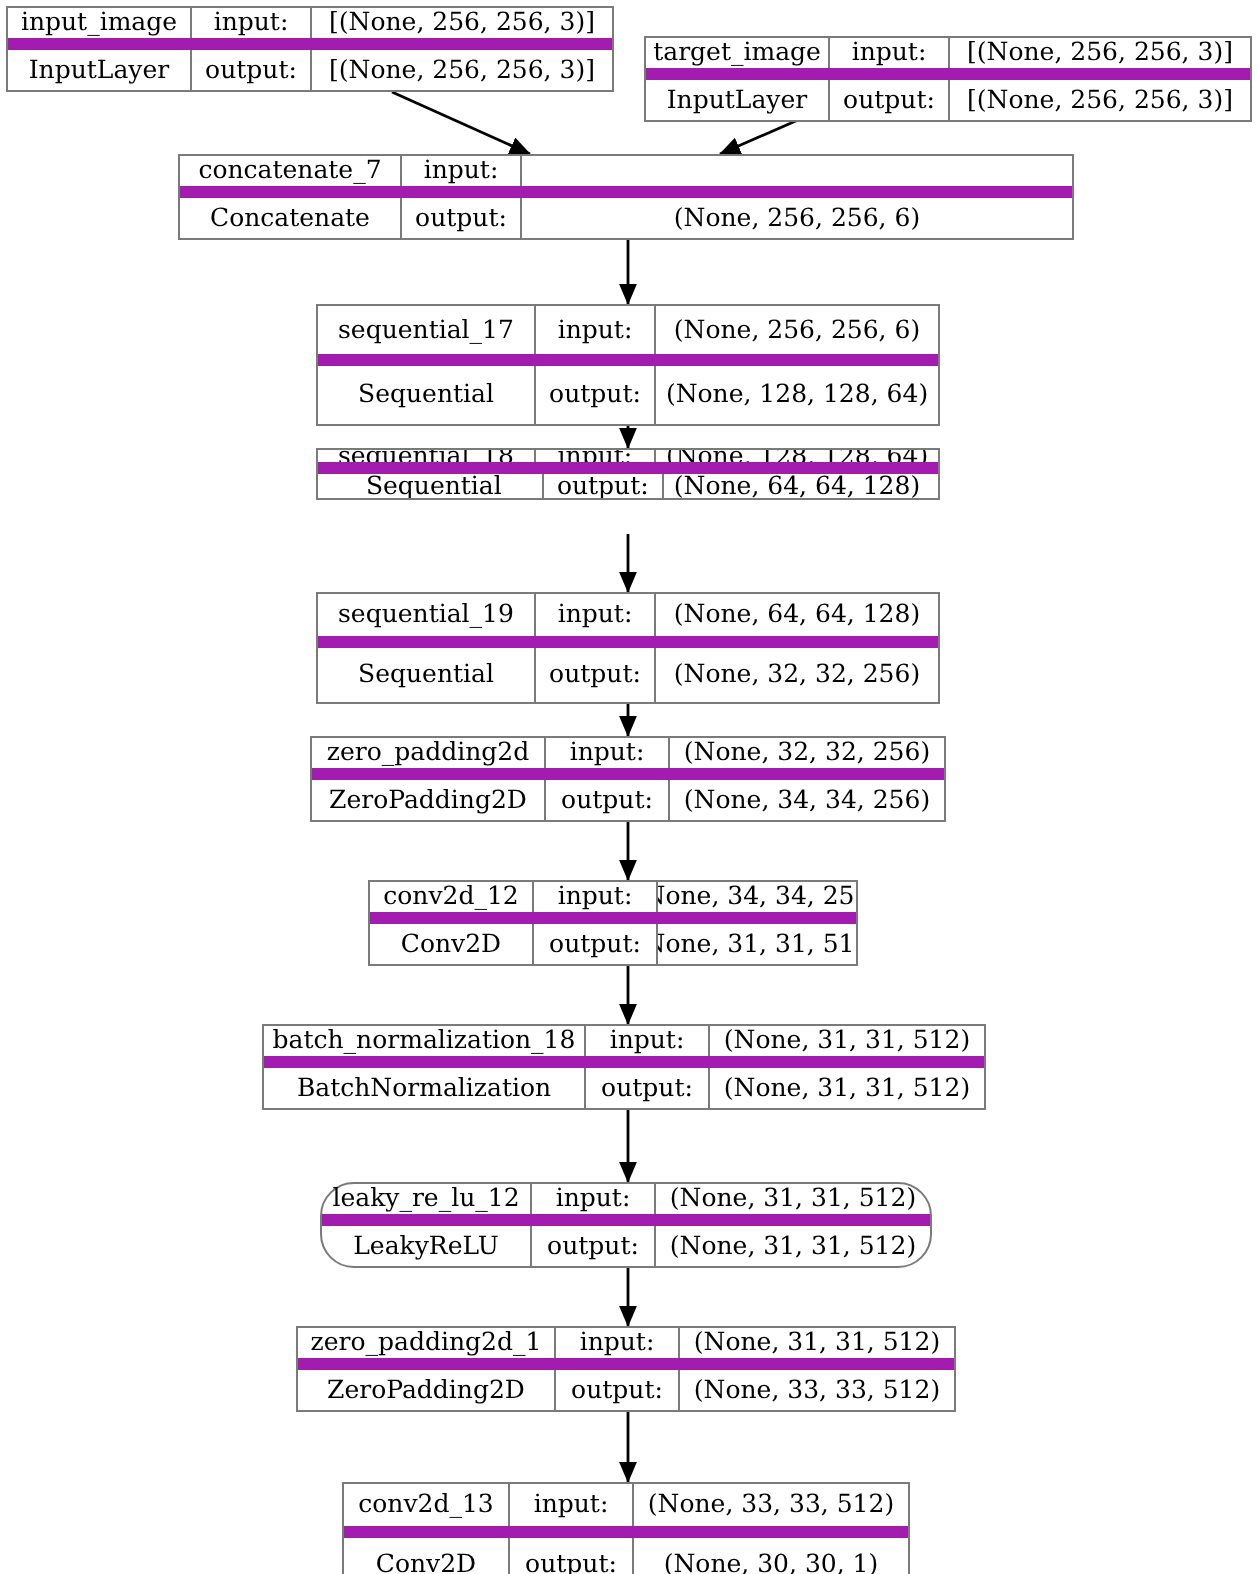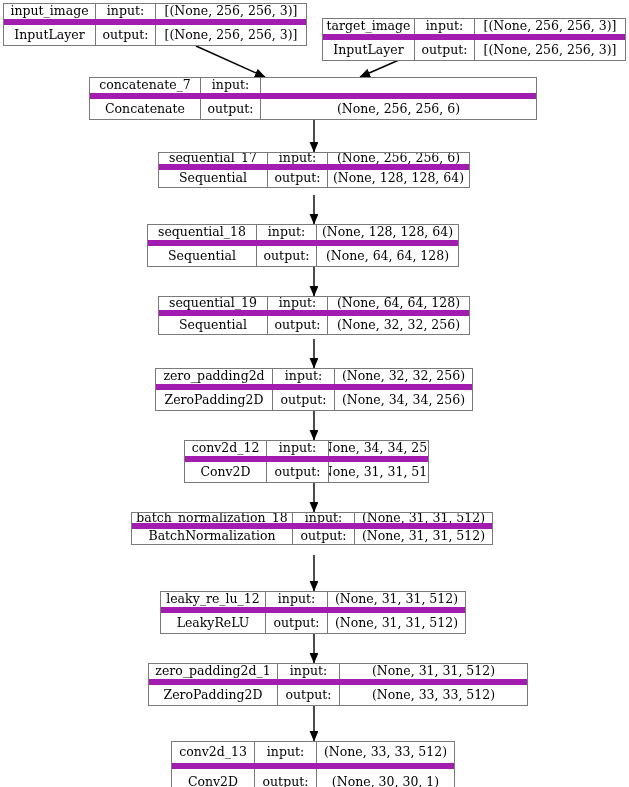--- a/index.html
+++ b/index.html
@@ -103,45 +103,45 @@
         <div class="row top">
           <div class="cell c-name" style="width: 111px; flex: 0 0 111px;">concatenate_7</div>
           <div class="cell c-io" style="width: 60px; flex: 0 0 60px;">input:</div>
         </div>
         <div class="row bottom">
           <div class="cell c-name" style="width: 111px; flex: 0 0 111px;">Concatenate</div>
           <div class="cell c-io" style="width: 60px; flex: 0 0 60px;">output:</div>
           <div class="cell c-shape">(None, 256, 256, 6)</div>
         </div>
       </div>
-      <div class="node" style="left: 158px; top: 152px; width: 312px; height: 36px;">
+      <div class="node" style="left: 158px; top: 152px; width: 312px; height: 61px;">
         <div class="row top">
           <div class="cell c-name" style="width: 109px; flex: 0 0 109px;">sequential_17</div>
           <div class="cell c-io" style="width: 60px; flex: 0 0 60px;">input:</div>
           <div class="cell c-shape">(None, 256, 256, 6)</div>
         </div>
         <div class="row bottom">
           <div class="cell c-name" style="width: 109px; flex: 0 0 109px;">Sequential</div>
           <div class="cell c-io" style="width: 60px; flex: 0 0 60px;">output:</div>
           <div class="cell c-shape">(None, 128, 128, 64)</div>
         </div>
       </div>
-      <div class="node" style="left: 147px; top: 224px; width: 312px; height: 43px;">
+      <div class="node" style="left: 158px; top: 224px; width: 312px; height: 26px; align-items: center;">
         <div class="row top">
           <div class="cell c-name" style="width: 109px; flex: 0 0 109px;">sequential_18</div>
           <div class="cell c-io" style="width: 60px; flex: 0 0 60px;">input:</div>
           <div class="cell c-shape">(None, 128, 128, 64)</div>
         </div>
         <div class="row bottom">
           <div class="cell c-name" style="width: 109px; flex: 0 0 109px;">Sequential</div>
           <div class="cell c-io" style="width: 60px; flex: 0 0 60px;">output:</div>
           <div class="cell c-shape">(None, 64, 64, 128)</div>
         </div>
       </div>
-      <div class="node" style="left: 158px; top: 296px; width: 312px; height: 39px;">
+      <div class="node" style="left: 158px; top: 296px; width: 312px; height: 56px;">
         <div class="row top">
           <div class="cell c-name" style="width: 109px; flex: 0 0 109px;">sequential_19</div>
           <div class="cell c-io" style="width: 60px; flex: 0 0 60px;">input:</div>
           <div class="cell c-shape">(None, 64, 64, 128)</div>
         </div>
         <div class="row bottom">
           <div class="cell c-name" style="width: 109px; flex: 0 0 109px;">Sequential</div>
           <div class="cell c-io" style="width: 60px; flex: 0 0 60px;">output:</div>
           <div class="cell c-shape">(None, 32, 32, 256)</div>
         </div>
@@ -163,45 +163,45 @@
           <div class="cell c-name" style="width: 82px; flex: 0 0 82px;">conv2d_12</div>
           <div class="cell c-io" style="width: 62px; flex: 0 0 62px;">input:</div>
           <div class="cell c-shape">(None, 34, 34, 256)</div>
         </div>
         <div class="row bottom">
           <div class="cell c-name" style="width: 82px; flex: 0 0 82px;">Conv2D</div>
           <div class="cell c-io" style="width: 62px; flex: 0 0 62px;">output:</div>
           <div class="cell c-shape">(None, 31, 31, 512)</div>
         </div>
       </div>
-      <div class="node" style="left: 131px; top: 512px; width: 362px; height: 33px;">
+      <div class="node" style="left: 131px; top: 512px; width: 362px; height: 43px;">
         <div class="row top">
           <div class="cell c-name" style="width: 161px; flex: 0 0 161px;">batch_normalization_18</div>
           <div class="cell c-io" style="width: 62px; flex: 0 0 62px;">input:</div>
           <div class="cell c-shape">(None, 31, 31, 512)</div>
         </div>
         <div class="row bottom">
           <div class="cell c-name" style="width: 161px; flex: 0 0 161px;">BatchNormalization</div>
           <div class="cell c-io" style="width: 62px; flex: 0 0 62px;">output:</div>
           <div class="cell c-shape">(None, 31, 31, 512)</div>
         </div>
       </div>
-      <div class="node" style="left: 160px; top: 591px; width: 306px; height: 43px;">
+      <div class="node" style="left: 160px; top: 591px; width: 306px; height: 43px; border-radius: 17px;">
         <div class="row top">
           <div class="cell c-name" style="width: 105px; flex: 0 0 105px;">leaky_re_lu_12</div>
           <div class="cell c-io" style="width: 62px; flex: 0 0 62px;">input:</div>
           <div class="cell c-shape">(None, 31, 31, 512)</div>
         </div>
         <div class="row bottom">
           <div class="cell c-name" style="width: 105px; flex: 0 0 105px;">LeakyReLU</div>
           <div class="cell c-io" style="width: 62px; flex: 0 0 62px;">output:</div>
           <div class="cell c-shape">(None, 31, 31, 512)</div>
         </div>
       </div>
-      <div class="node" style="left: 148px; top: 663px; width: 380px; height: 43px;">
+      <div class="node" style="left: 148px; top: 663px; width: 330px; height: 43px;">
         <div class="row top">
           <div class="cell c-name" style="width: 129px; flex: 0 0 129px;">zero_padding2d_1</div>
           <div class="cell c-io" style="width: 62px; flex: 0 0 62px;">input:</div>
           <div class="cell c-shape">(None, 31, 31, 512)</div>
         </div>
         <div class="row bottom">
           <div class="cell c-name" style="width: 129px; flex: 0 0 129px;">ZeroPadding2D</div>
           <div class="cell c-io" style="width: 62px; flex: 0 0 62px;">output:</div>
           <div class="cell c-shape">(None, 33, 33, 512)</div>
         </div>

